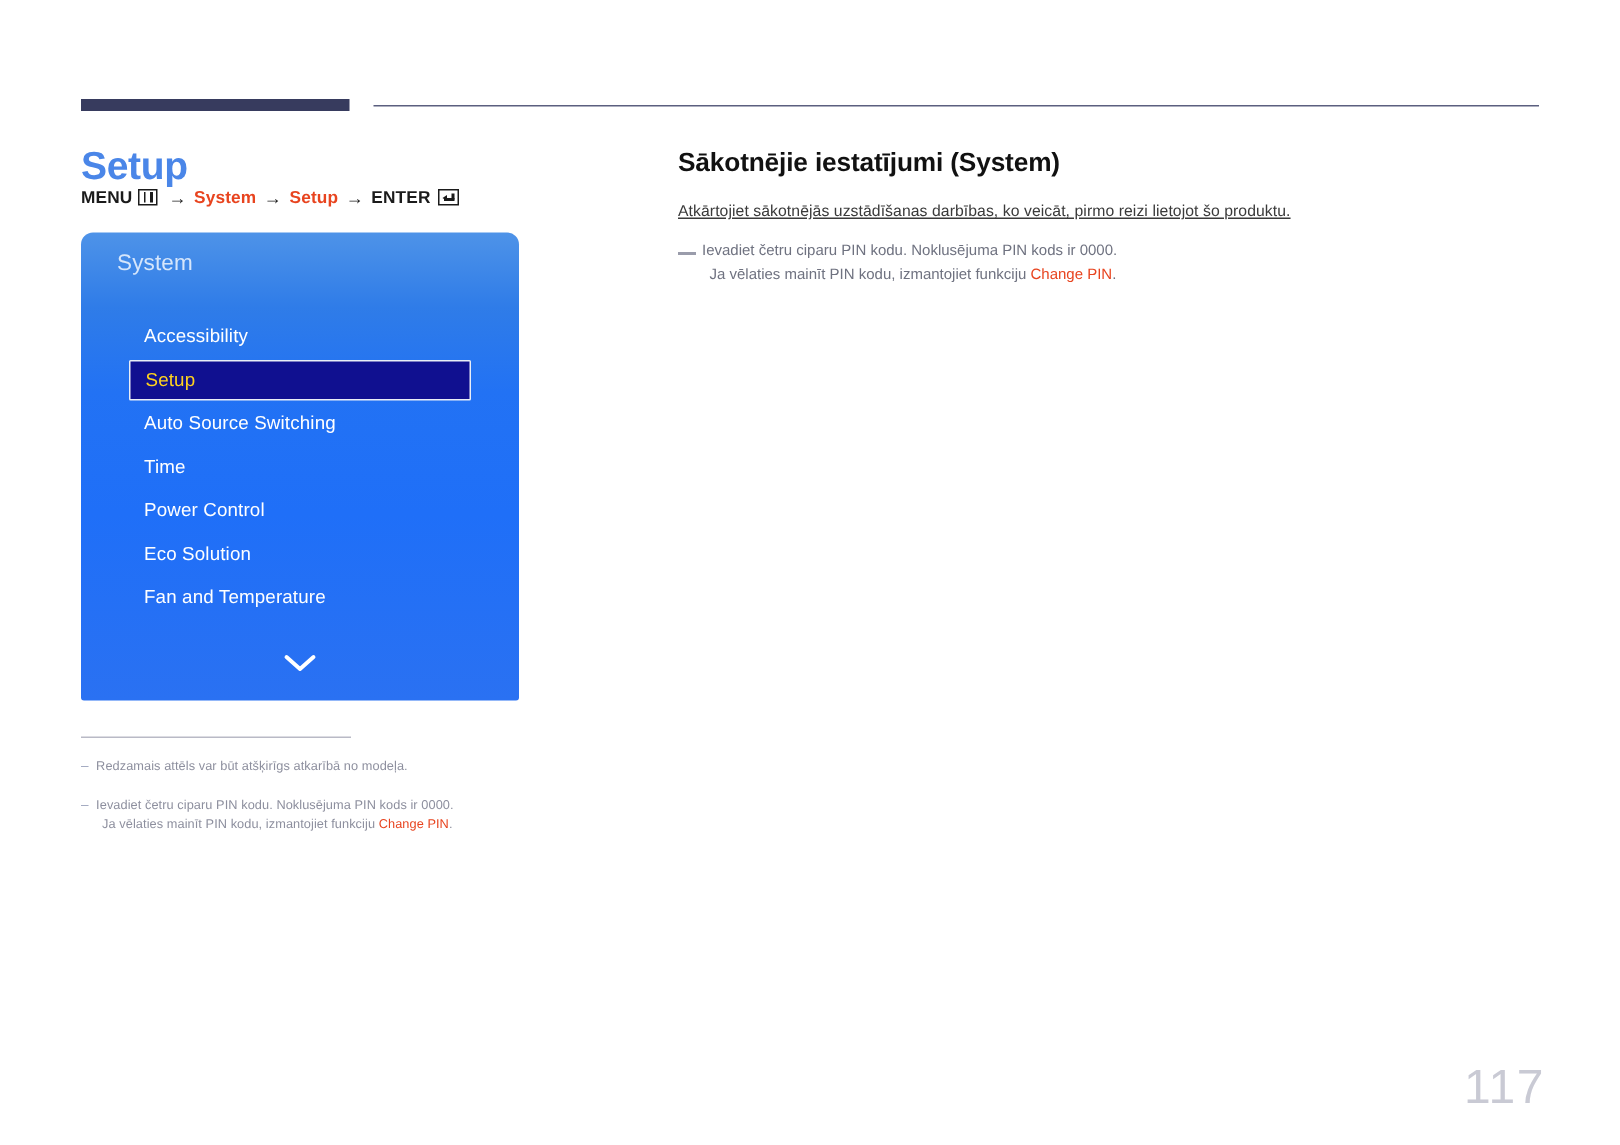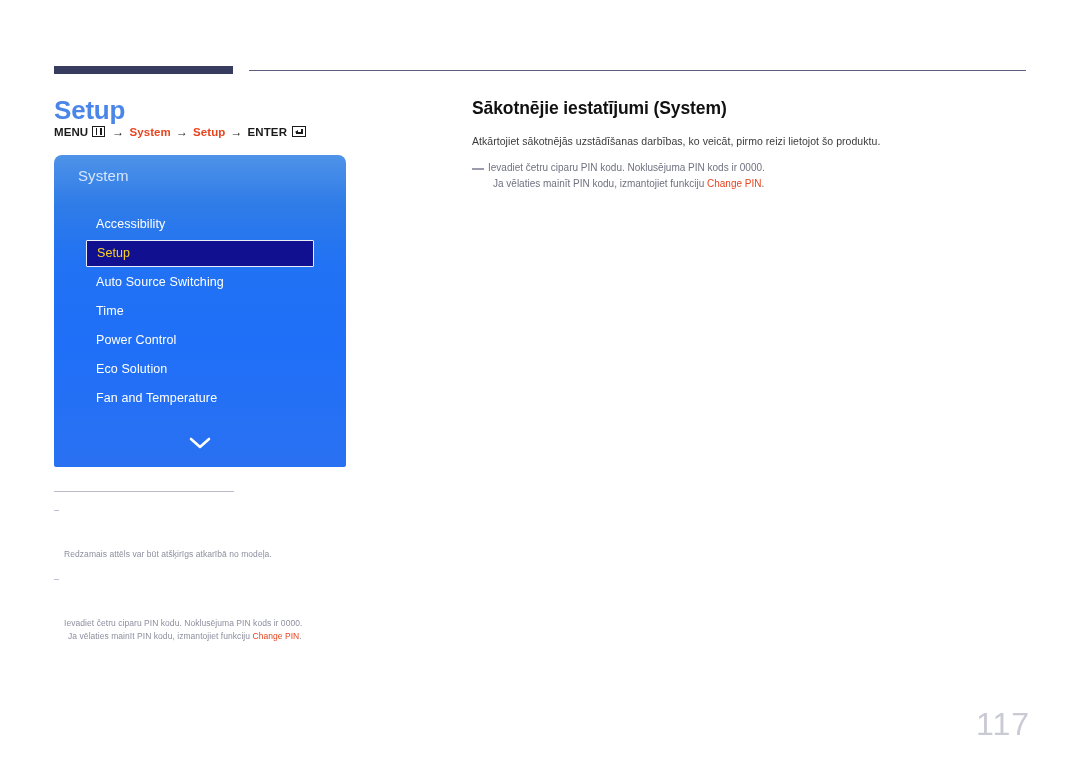--- a/index.html
+++ b/index.html
@@ -203,47 +203,48 @@
     margin-bottom: 12px;
     letter-spacing: 0.05px;
   }
   .fn-dash {
     color: #9aa2bb;
     margin-right: 5px;
     flex: none;
     font-size: 9px;
     line-height: 1.55;
   }
-  .fn-body { flex: 1; margin-top: 44px; }
+  .fn-body { flex: 1; }
   .fn-line2 { padding-left: 4px; }
   .accent-red {
     color: #e8441f;
     font-weight: normal;
   }
 
   
   .right-col {
     position: absolute;
-    left: 472px;
+    left: 452px;
     top: 98px;
     width: 575px;
   }
   .section-title {
     font-size: 17.5px;
     font-weight: bold;
     color: #111111;
     margin: 0;
     letter-spacing: -0.1px;
   }
   .section-intro {
     margin-top: 15px;
     font-size: 10.5px;
     color: #3a3a3a;
     line-height: 1.5;
     letter-spacing: 0.05px;
+    text-decoration: underline;
   }
   .note {
     margin-top: 7px;
     display: flex;
     font-size: 10px;
     color: #6f7280;
     line-height: 1.55;
   }
   .note-dash {
     flex: none;

